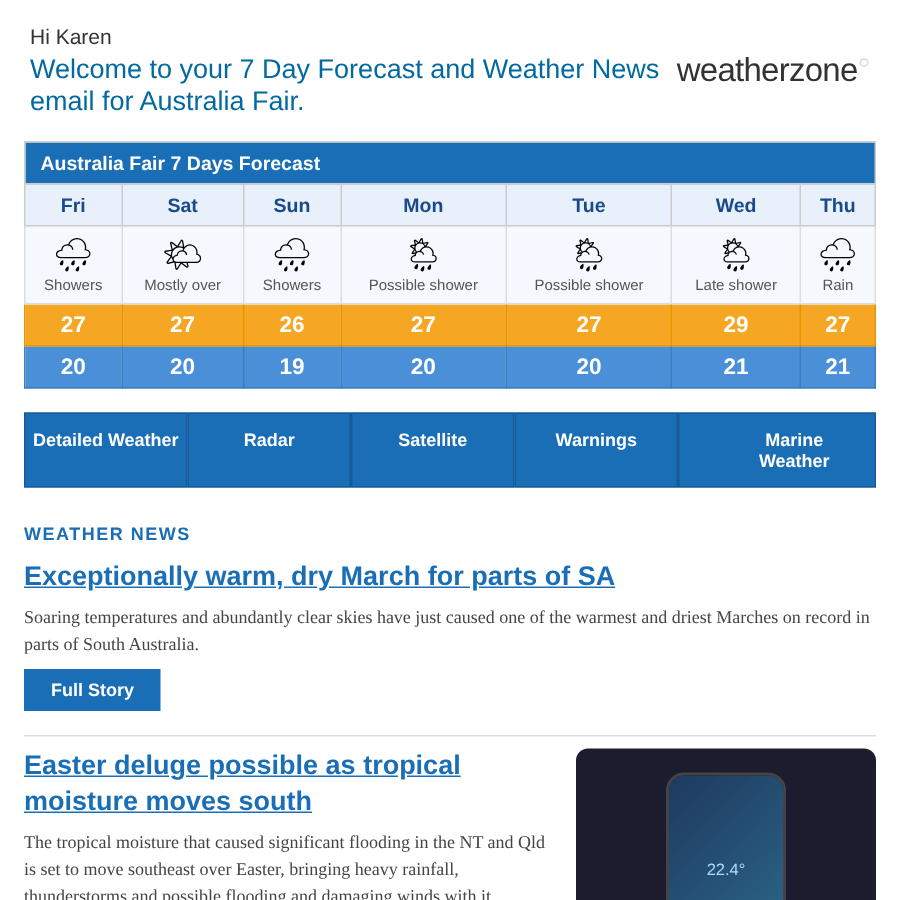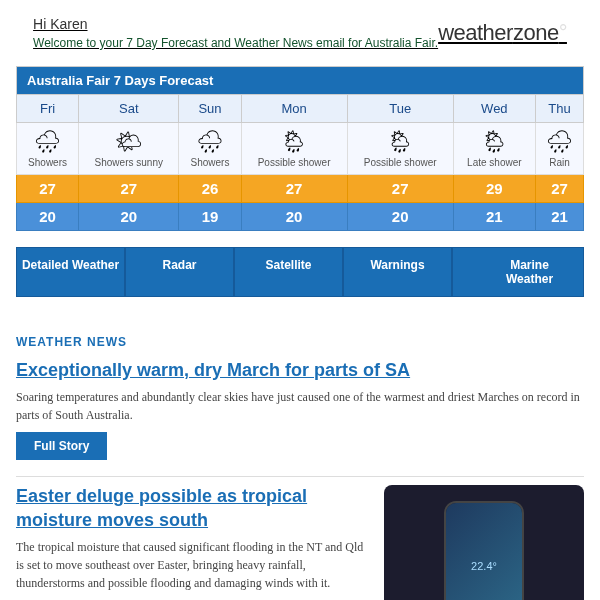--- a/index.html
+++ b/index.html
@@ -1,47 +1,47 @@
 <!DOCTYPE html>
 <html><head>
   <meta charset="utf-8">
   <style>
     * { margin: 0; padding: 0; box-sizing: border-box; }
     body { font-family: Arial, sans-serif; font-size: 13px; background: #f0f0f0; width: 600px; }
 
     .email-container { background: #fff; width: 600px; min-height: 600px; }
 
     
-    .header { padding: 16px 20px; background: #fff; display: flex; align-items: center; justify-content: center; text-decoration: underline; }
+    .header { padding: 16px 20px; background: #fff; display: flex; align-items: center; justify-content: flex-end; }
     .greeting-block { }
     .greeting { font-size: 14px; color: #333; margin-bottom: 4px; }
-    .welcome { font-size: 12px; color: #14532d; }
+    .welcome { font-size: 18px; color: #0369a1; }
     .logo { font-size: 22px; color: #444; font-weight: 300; letter-spacing: -0.5px; }
     .logo span { color: #e0e0e0; }
     .logo strong { color: #333; font-weight: 400; }
 
     
     .forecast-section { padding: 0 16px 16px; }
     .forecast-table { width: 100%; border-collapse: collapse; border: 1px solid #ccc; }
     .forecast-header-row td { background: #1a6eb5; color: #fff; font-weight: bold; font-size: 13px; padding: 6px 10px; }
-    .day-row td { background: #e8f0fb; text-align: center; font-weight: normal; color: #1a4a8a; font-size: 13px; padding: 6px 4px; border: 1px solid #ccc; }
+    .day-row td { background: #e8f0fb; text-align: center; font-weight: bold; color: #1a4a8a; font-size: 13px; padding: 6px 4px; border: 1px solid #ccc; }
     .icon-row td { background: #f5f8ff; text-align: center; padding: 6px 4px; border: 1px solid #ddd; }
     .weather-icon { font-size: 22px; display: block; }
     .condition-text { font-size: 10px; color: #555; display: block; margin-top: 2px; }
     .high-row td { background: #f5a623; color: #fff; text-align: center; font-weight: bold; font-size: 15px; padding: 5px 4px; border: 1px solid #e69500; }
     .low-row td { background: #4a90d9; color: #fff; text-align: center; font-weight: bold; font-size: 15px; padding: 5px 4px; border: 1px solid #3a7ec0; }
 
     
     .nav-buttons { display: flex; margin: 0 16px 16px; }
     .nav-btn { flex: 1; background: #1a6eb5; color: #fff; text-align: center; padding: 10px 4px; font-size: 12px; font-weight: bold; cursor: pointer; border: 1px solid #155a9a; }
     .nav-btn.double { display: flex; flex-direction: column; align-items: center; justify-content: center; padding-left: 27px; }
 
     
     .news-section { padding: 8px 16px; }
-    .news-label { color: #1a6eb5; font-size: 12px; font-weight: bold; letter-spacing: 1px; text-transform: uppercase; margin-bottom: 10px; margin-top: 14px; }
+    .news-label { color: #1a6eb5; font-size: 12px; font-weight: bold; letter-spacing: 1px; text-transform: uppercase; margin-bottom: 10px; }
     .news-item { margin-bottom: 16px; }
     .news-item-inner { display: flex; gap: 12px; }
     .news-text-block { flex: 1; }
     .news-title { color: #1a6eb5; font-size: 18px; font-weight: bold; text-decoration: underline; cursor: pointer; margin-bottom: 6px; line-height: 1.3; }
     .news-body { font-size: 12px; color: #444; line-height: 1.5; margin-bottom: 8px; font-family: Liberation Serif, serif; }
     .full-story-btn { display: inline-block; background: #1a6eb5; color: #fff; font-size: 12px; font-weight: bold; padding: 7px 18px; cursor: pointer; border: none; }
     .app-promo { background: #1c1c2e; border-radius: 8px; padding: 16px; min-width: 200px; max-width: 220px; display: flex; flex-direction: column; align-items: center; }
     .phone-mockup { width: 80px; height: 130px; background: #2a2a3e; border-radius: 12px; border: 2px solid #444; margin-bottom: 8px; position: relative; overflow: hidden; }
     .phone-screen { background: linear-gradient(135deg, #1e3a5f, #2d6a8a); width: 100%; height: 100%; display: flex; align-items: center; justify-content: center; font-size: 11px; color: #adf; }
     .divider { border: none; border-top: 1px solid #ddd; margin: 8px 0; }
@@ -76,21 +76,21 @@
             <td>Wed</td>
             <td>Thu</td>
           </tr>
       <tr class="icon-row" id="icon-row">
       <td>
               <span class="weather-icon">🌧</span>
               <span class="condition-text">Showers</span>
             </td>
             <td>
               <span class="weather-icon">🌤</span>
-              <span class="condition-text">Showers sunny</span>
+              <span class="condition-text">Mostly over</span>
             </td>
             <td>
               <span class="weather-icon">🌧</span>
               <span class="condition-text">Showers</span>
             </td>
             <td>
               <span class="weather-icon">🌦</span>
               <span class="condition-text">Possible shower</span>
             </td>
             <td>

